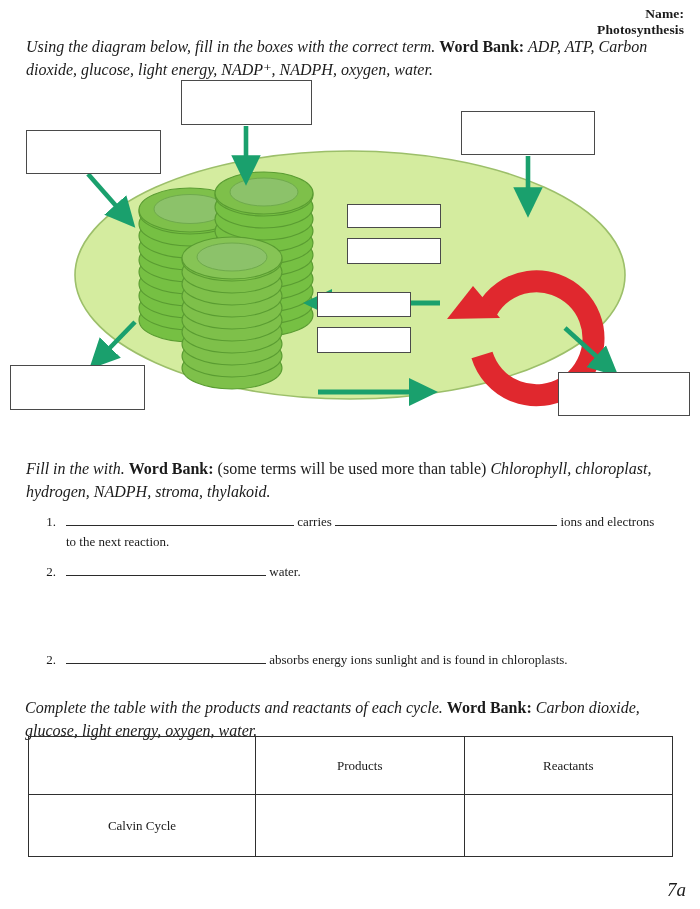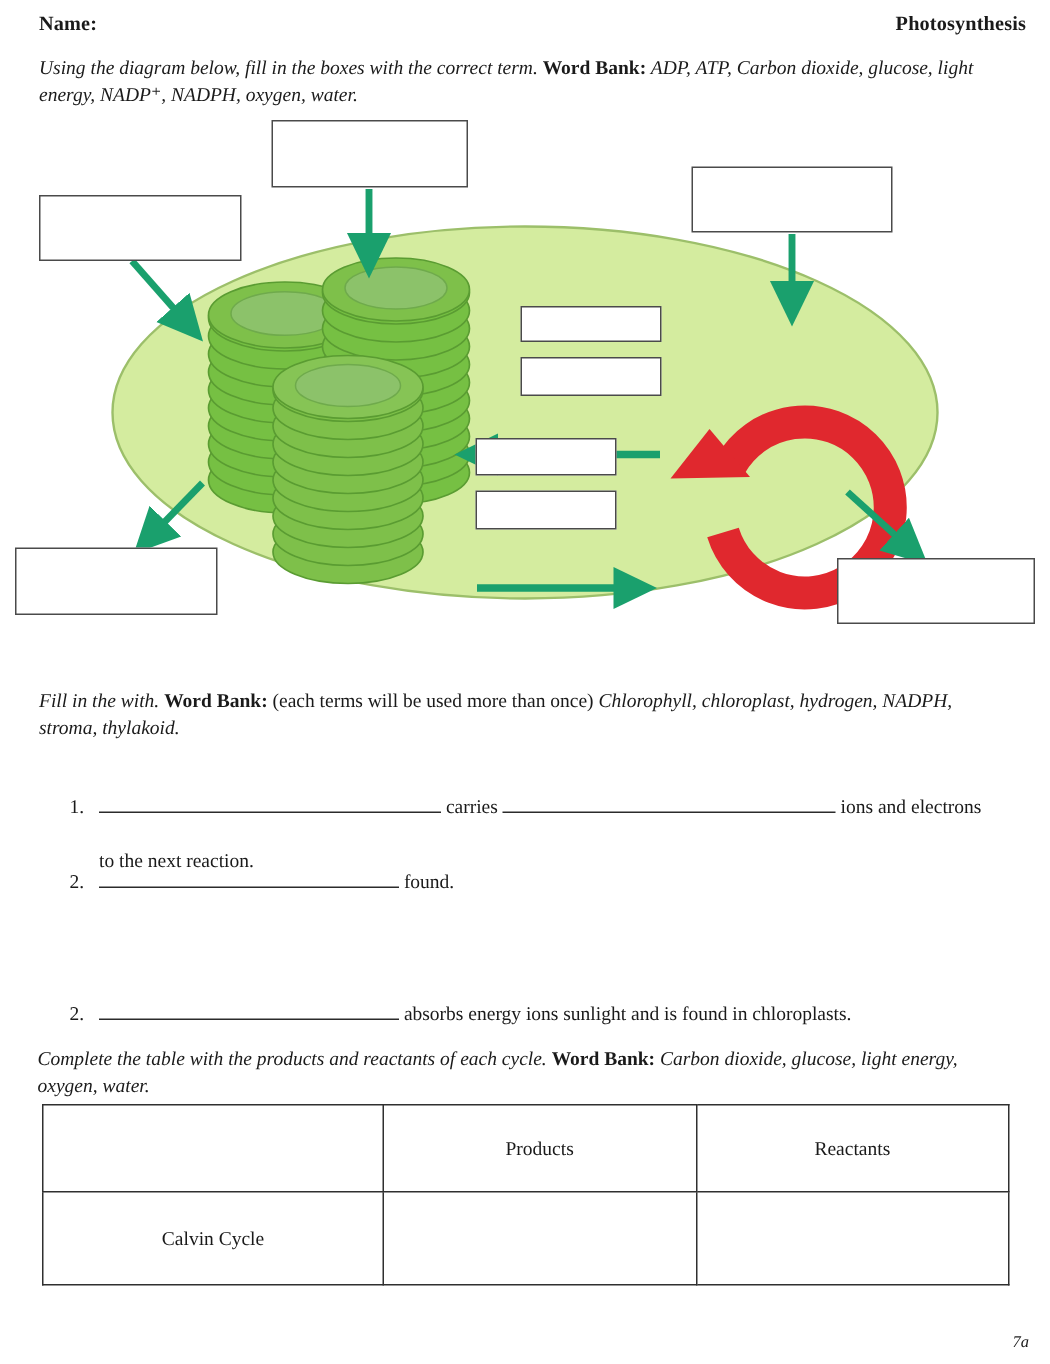--- a/index.html
+++ b/index.html
@@ -18,34 +18,35 @@
 
   
   .header {
     position: absolute;
     top: 6px;
     left: 26px;
     right: 16px;
     height: 20px;
     display: flex;
     justify-content: space-between;
-    align-items: center;
+    align-items: flex-end;
+    flex-direction: column;
   }
   .header .name-label,
   .header .page-topic {
     font-weight: bold;
     font-size: 13.5px;
     letter-spacing: 0.1px;
   }
 
   
   .instruction {
     position: absolute;
     font-style: italic;
-    font-size: 13px;
+    font-size: 16px;
     line-height: 1.42;
   }
   .instruction .wb-label {
     font-style: normal;
     font-weight: bold;
   }
   .instruction .wb-plain {
     font-style: normal;
   }
   #instruction-diagram {
@@ -98,21 +99,21 @@
     align-items: baseline;
   }
   .q-num {
     width: 30px;
     flex: none;
     text-align: right;
     padding-right: 10px;
     font-size: 13px;
   }
   .q-body { flex: 1; }
-  .q-line { display: block; margin-top: 16px; }
+  .q-line { display: block; }
 
   .blank {
     display: inline-block;
     border-bottom: 1px solid #2b2b2b;
     vertical-align: baseline;
     height: 0.95em;
   }
   .blank.w-long  { width: 228px; }
   .blank.w-mid   { width: 222px; }
   .blank.w-med   { width: 208px; }
@@ -140,21 +141,21 @@
   }
   #products-table .col-label { width: 218px; }
   #products-table .hdr-blank { }
   #products-table tr.body-row td { height: 57px; }
 
   
   #page-number {
     position: absolute;
     right: 14px;
     bottom: 8px;
-    font-size: 11px;
+    font-size: 19px;
     font-style: italic;
   }
 </style>
 </head>
 <body>
 
 <div class="header">
   <span class="name-label">Name:</span>
   <span class="page-topic">Photosynthesis</span>
 </div>
@@ -283,42 +284,42 @@
 
 <div class="answer-box" style="left:317px; top:327px; width:94px; height:26px;"></div>
 
 <div class="answer-box" style="left:10px; top:365px; width:135px; height:45px;"></div>
 
 <div class="answer-box" style="left:558px; top:372px; width:132px; height:44px;"></div>
 
 <div class="instruction" id="instruction-blanks">
   <span>Fill in the with.</span>
   <span class="wb-label">Word Bank:</span>
-  <span class="wb-plain">(each terms will be used more than once)</span>
+  <span class="wb-plain">(some terms will be used more than table)</span>
   <span>Chlorophyll, chloroplast, hydrogen, NADPH, stroma, thylakoid.</span>
 </div>
 
 <div class="fib" id="fib-1">
   <div class="q-row">
     <span class="q-num">1.</span>
     <span class="q-body">
       <span class="q-line">
         <span class="blank w-long"></span><span> carries </span><span class="blank w-mid"></span><span> ions and electrons</span>
       </span>
       <span class="q-line">to the next reaction.</span>
     </span>
   </div>
 </div>
 
 <div class="fib" id="fib-2">
   <div class="q-row">
     <span class="q-num">2.</span>
     <span class="q-body">
       <span class="q-line">
-        <span class="blank w-short"></span><span> found.</span>
+        <span class="blank w-short"></span><span> water.</span>
       </span>
     </span>
   </div>
 </div>
 
 <div class="fib" id="fib-3">
   <div class="q-row">
     <span class="q-num">2.</span>
     <span class="q-body">
       <span class="q-line">

